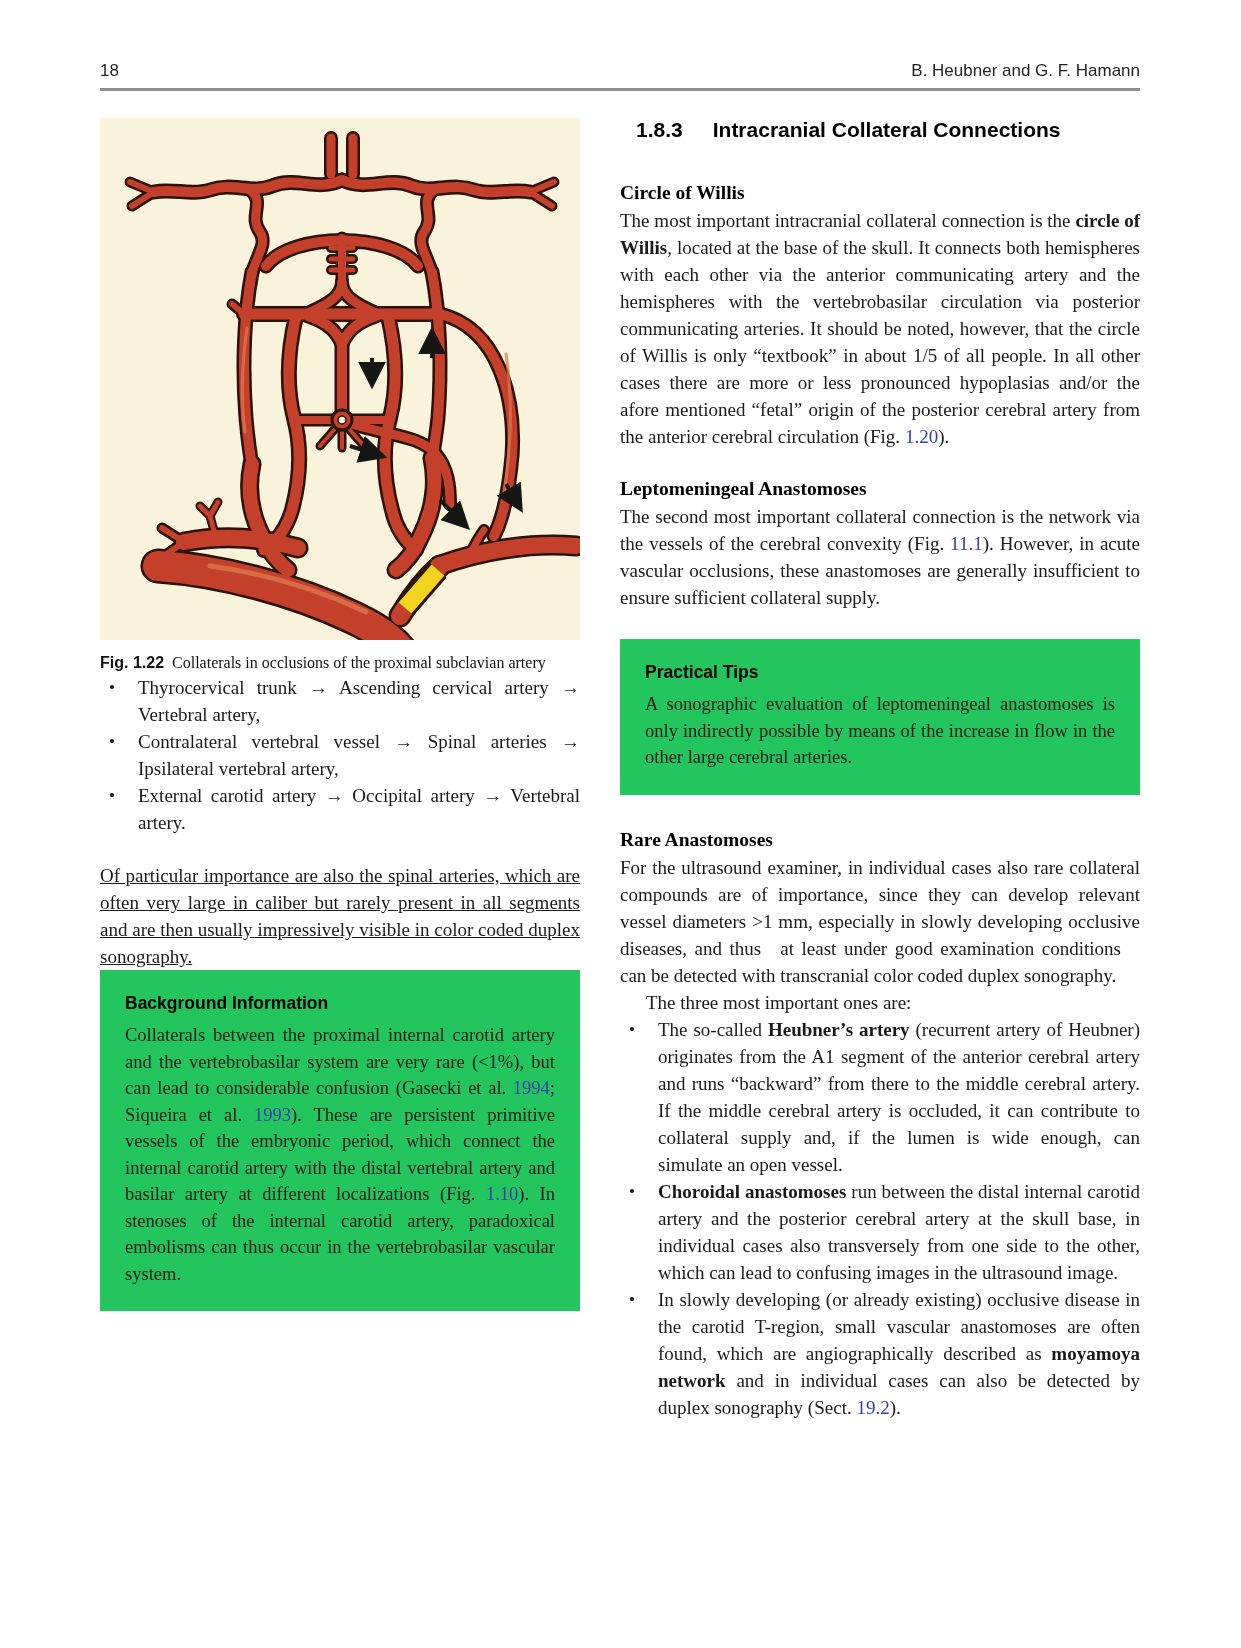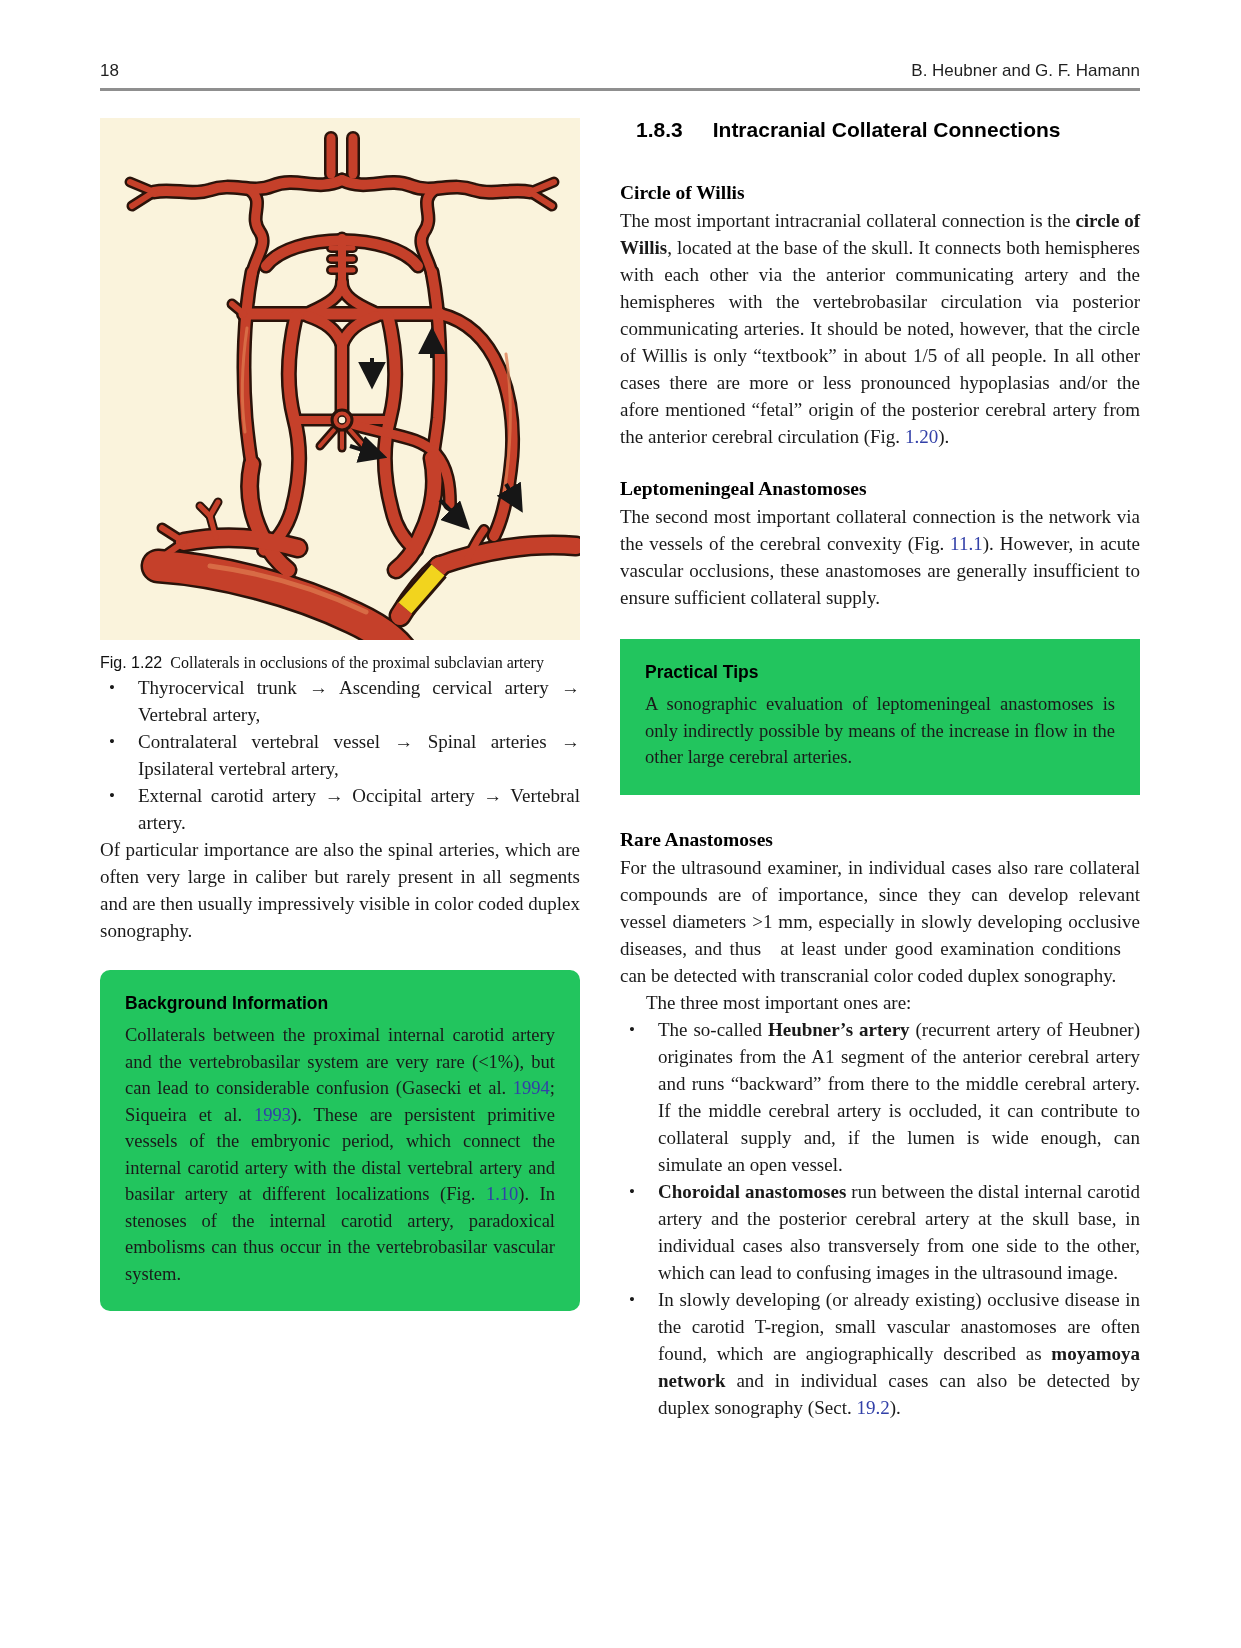--- a/index.html
+++ b/index.html
@@ -9,44 +9,44 @@
   
   .hdr{display:flex;justify-content:space-between;align-items:baseline;
        font-family:"Liberation Sans", sans-serif;font-size:17px;line-height:22px;color:#1f1f1f;}
   .rule{height:3px;background:#8f8f8f;margin-top:6px;}
   
   .cols{display:grid;grid-template-columns:480px 520px;column-gap:40px;margin-top:27px;}
   
   .figbox{width:480px;height:522px;background:#FAF3DC;}
   figure{margin:0;}
   figcaption{margin-top:12px;font-size:16px;line-height:22px;color:#111;}
-  figcaption .figlab{font-family:"Liberation Sans", sans-serif;font-weight:400;font-size:16px;}
+  figcaption .figlab{font-family:"Liberation Sans", sans-serif;font-weight:700;font-size:16px;}
   
   .body{font-size:19px;line-height:27px;margin:0;}
   .j{text-align:justify;}
   h2.sechead{font-family:"Liberation Sans", sans-serif;font-weight:700;font-size:21px;
              line-height:24px;margin:0 0 38px 16px;color:#000;}
   h2.sechead .secnum{margin-right:30px;}
   h3.subhead{font-size:19.5px;line-height:26px;font-weight:700;margin:26px 0 1px 0;color:#000;}
   h3.first{margin-top:0;}
   .indent{text-indent:26px;}
   
   ul.bullets{list-style:none;margin:0;padding:0;}
   ul.bullets li{position:relative;padding-left:38px;margin:0;}
   ul.bullets li .dot{position:absolute;left:9px;top:0;font-size:17px;}
   .lb{margin-top:92px;}
   .rb{margin-top:27px;}
   
   .graybox{background:#22c55e;padding:22px 25px 24px 25px;box-sizing:border-box;}
   .boxtitle{font-family:"Liberation Sans", sans-serif;font-weight:700;font-size:17.5px;
             line-height:22px;margin-bottom:8px;color:#000;}
   .boxbody{font-size:18.5px;line-height:26.5px;}
-  .gb-left{margin-top:26px;border-radius:10px;}
+  .gb-left{}
   .gb-right{margin:28px 0 32px 0;}
-  .mt26{}
+  .mt26{margin-top:26px;text-decoration:underline;}
   
   .xref{color:#3240A8;text-decoration:none;cursor:pointer;}
   b{font-weight:700;}
 </style>
 </head>
 <body>
 
 <div class="page">
 
   <div class="hdr">

